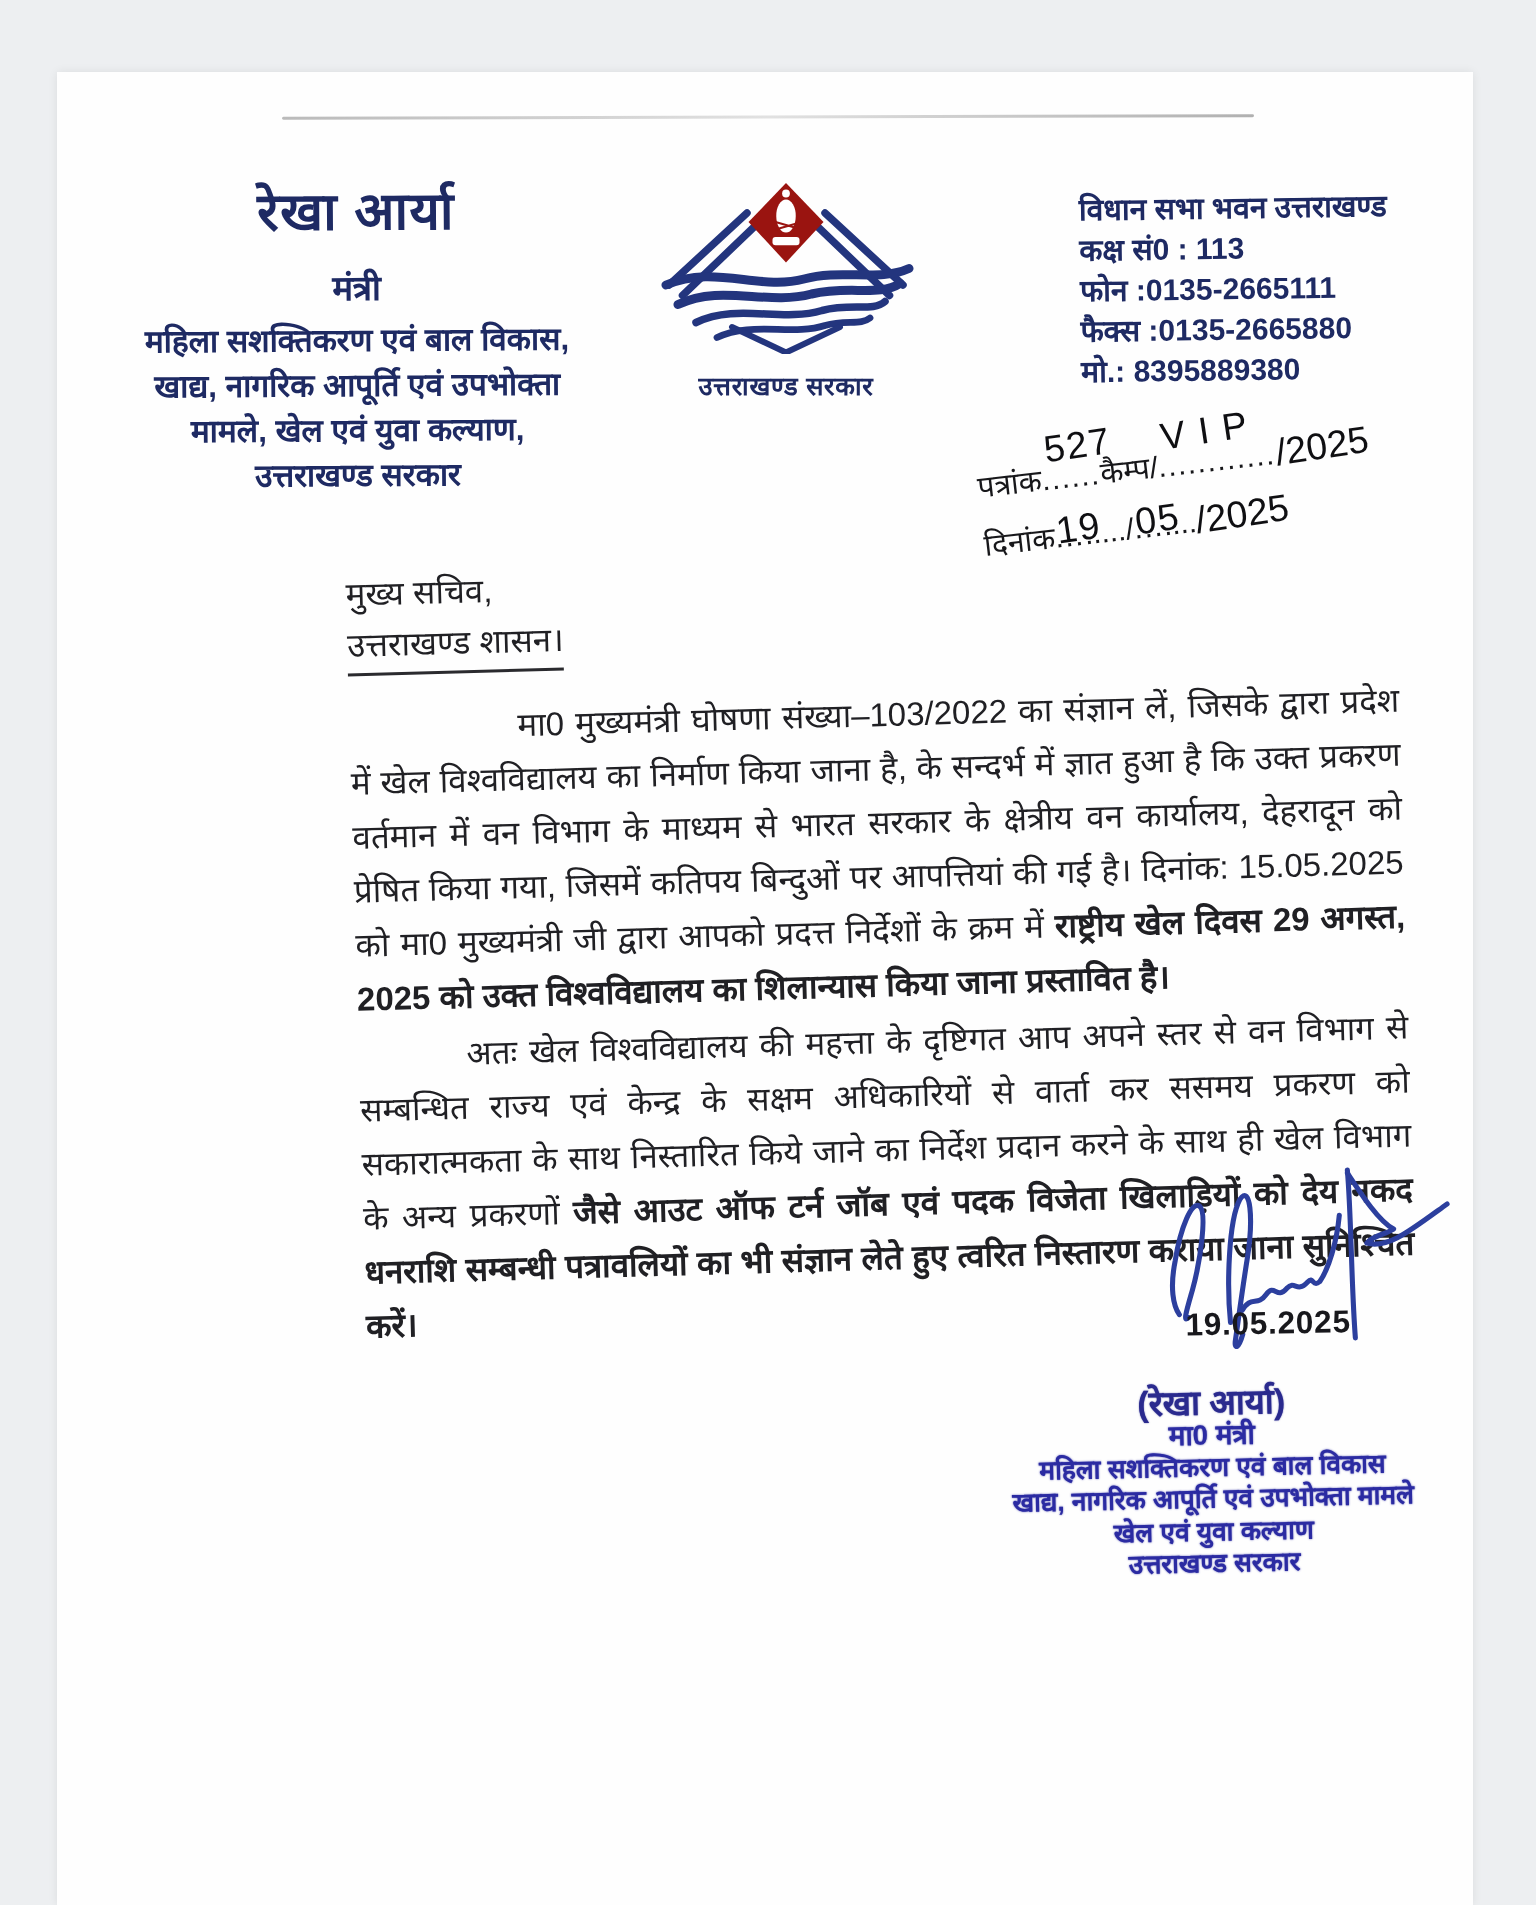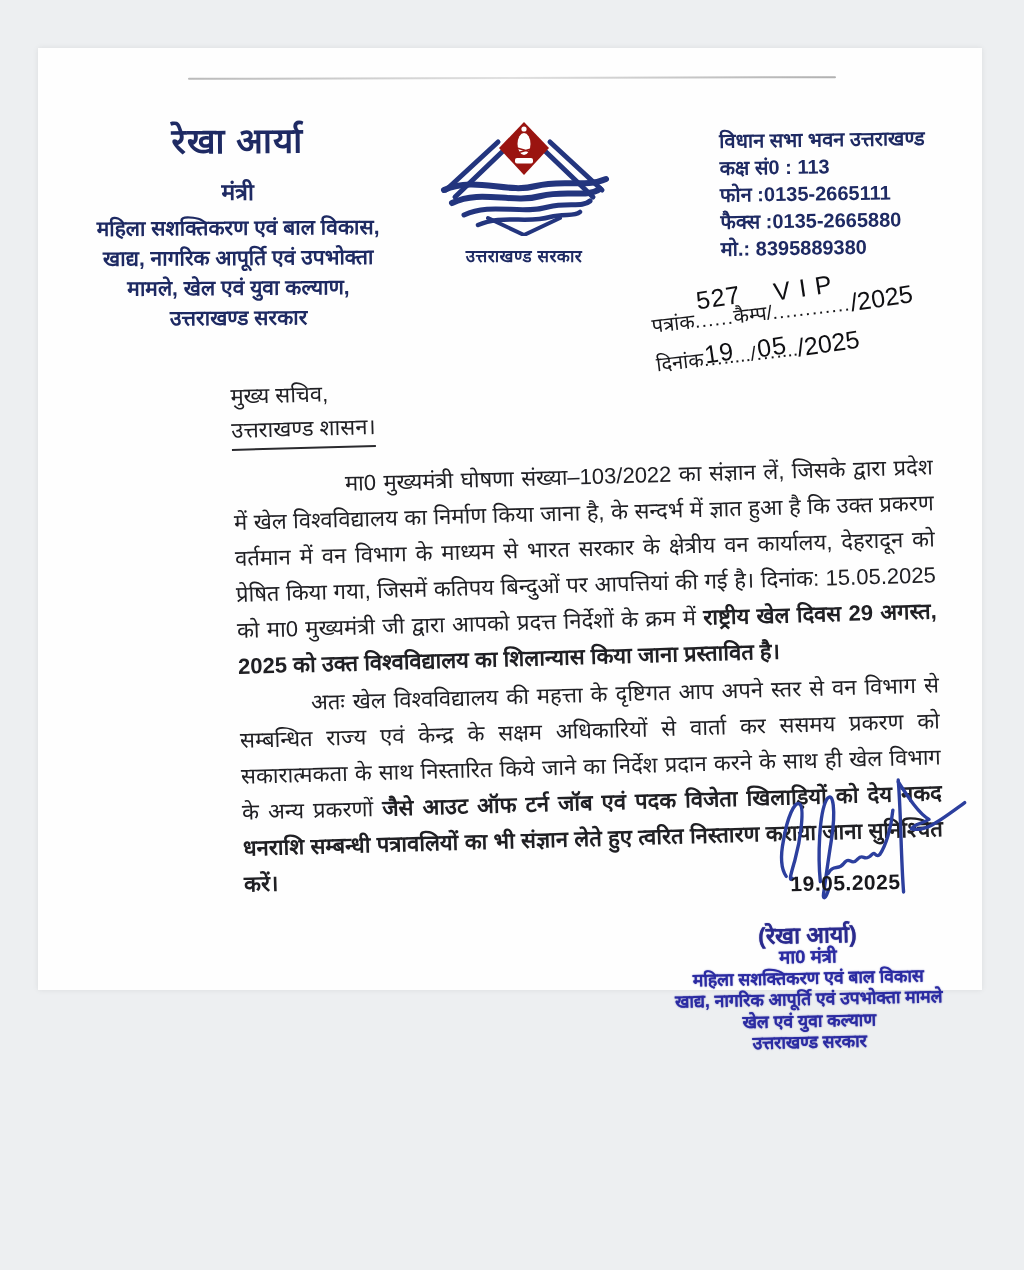--- a/index.html
+++ b/index.html
@@ -5,21 +5,21 @@
 <style>
   * { margin:0; padding:0; box-sizing:border-box; }
   html,body { width:1024px; height:1270px; }
   body {
     background:#edeff1;
     font-family:"Liberation Sans","DejaVu Sans",sans-serif;
     position:relative; overflow:hidden;
     color:#1f1f23;
   }
   .paper {
-    position:absolute; left:38px; top:48px; width:944px; height:942px;
+    position:absolute; left:38px; top:48px; width:944px; height:1222px;
     background:#fefefe;
     box-shadow:0 0 6px rgba(0,0,0,0.08);
     padding-left:22px;
   }
   .scan-line {
     position:absolute; left:150px; top:29px; width:648px; height:2px;
     background:linear-gradient(90deg, rgba(60,60,60,0.35), rgba(60,60,60,0.15), rgba(60,60,60,0.4));
     transform:rotate(-0.15deg); border-radius:1px;
   }
   

